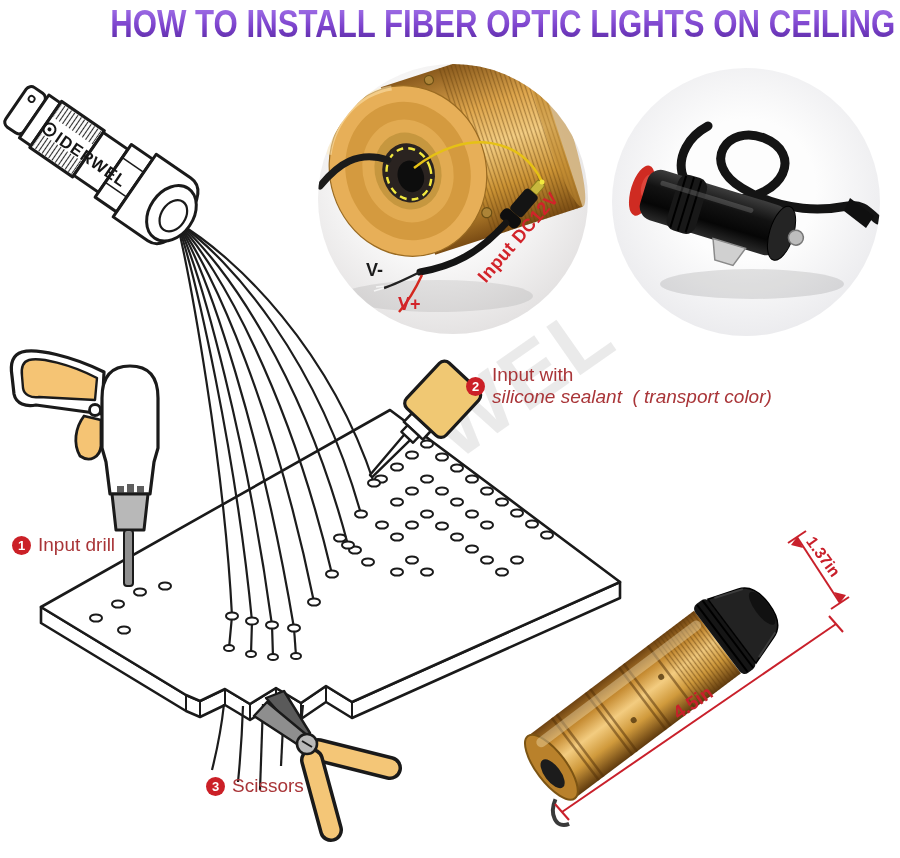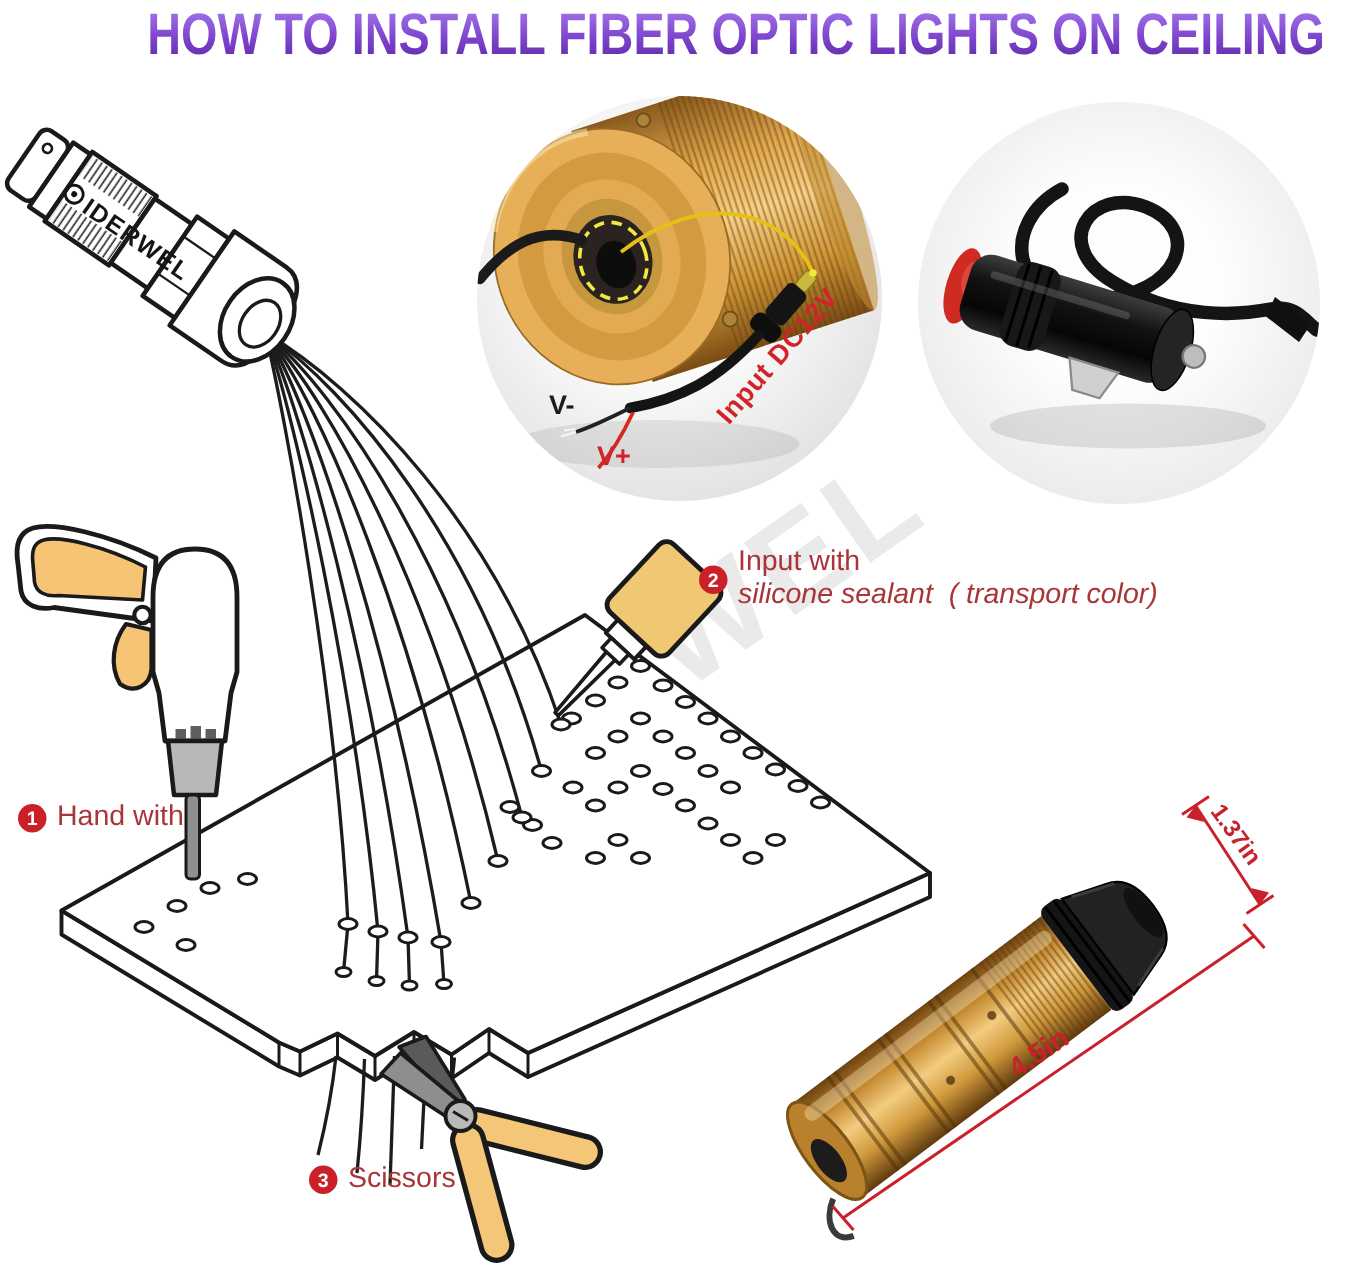--- a/index.html
+++ b/index.html
@@ -1,20 +1,20 @@
 <!DOCTYPE html>
 <html><head>
 <meta charset="utf-8">
 <style>
   * { margin:0; padding:0; box-sizing:border-box; }
   body { background:#ffffff; font-family:"Liberation Sans", sans-serif; }
   .canvas { position:relative; width:900px; height:858px; background:#ffffff; overflow:hidden; }
 
   
-  .title { position:absolute; top:2px; left:0; width:784px; text-align:center; }
+  .title { position:absolute; top:2px; left:12px; width:784px; text-align:center; }
   .title span{
     display:inline-block;
     font-size:39px; font-weight:bold; letter-spacing:0px;
     transform:scaleX(.80); transform-origin:center;
     background:linear-gradient(180deg,#a678ec 5%, #7c42cc 55%, #53269b 100%);
     -webkit-background-clip:text; background-clip:text; color:transparent;
     white-space:nowrap;
   }
 
   .lineart { position:absolute; left:0; top:0; }
@@ -347,21 +347,21 @@
       </g>
     </svg>
     <div class="plabel p3-dia">1.37in</div>
     <div class="plabel p3-len">4.5in</div>
   </div>
 
   <h1 class="title"><span>HOW TO INSTALL FIBER OPTIC LIGHTS ON CEILING</span></h1>
 
   <div class="step step1">
     <span class="badge">1</span>
-    <span>Hand with</span>
+    <span>Input drill</span>
   </div>
 
   <div class="step step2">
     <span class="badge">2</span>
     <span class="lines">
       <span class="l1">Input with</span><br>
       <span class="l2">silicone sealant  ( transport color)</span>
     </span>
   </div>
 

